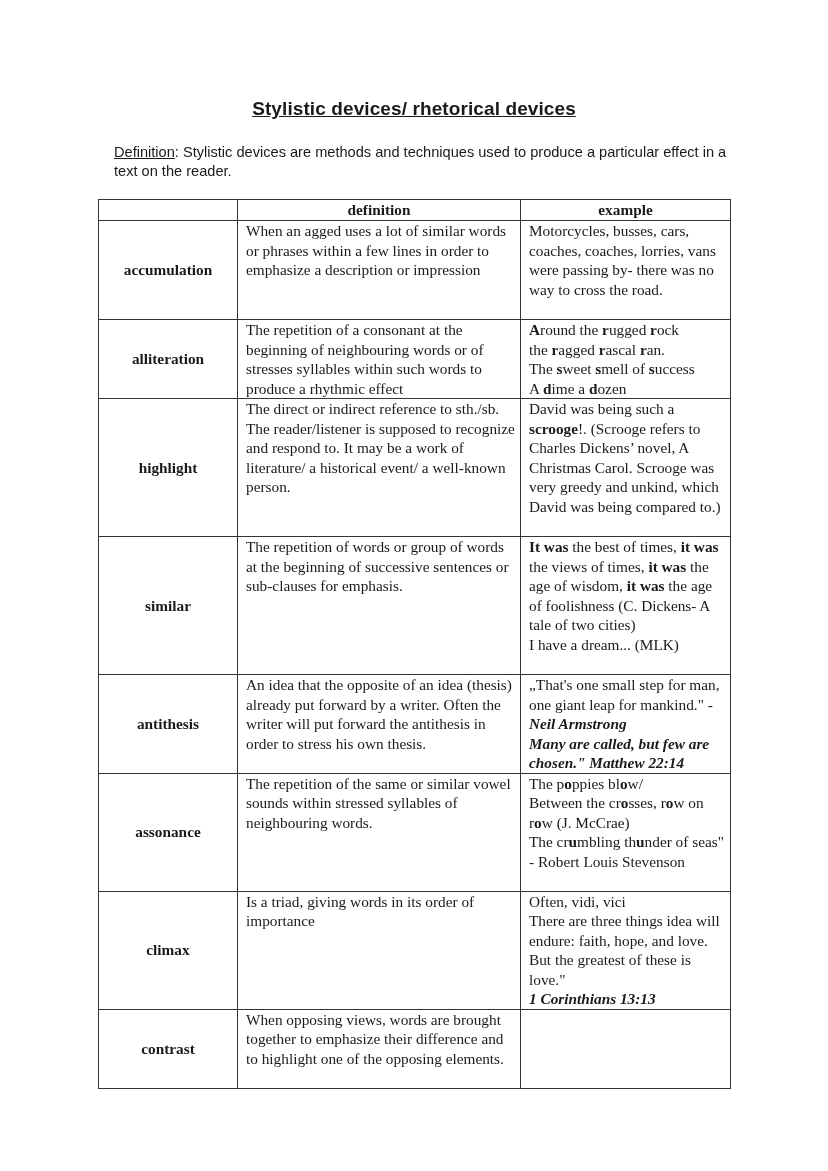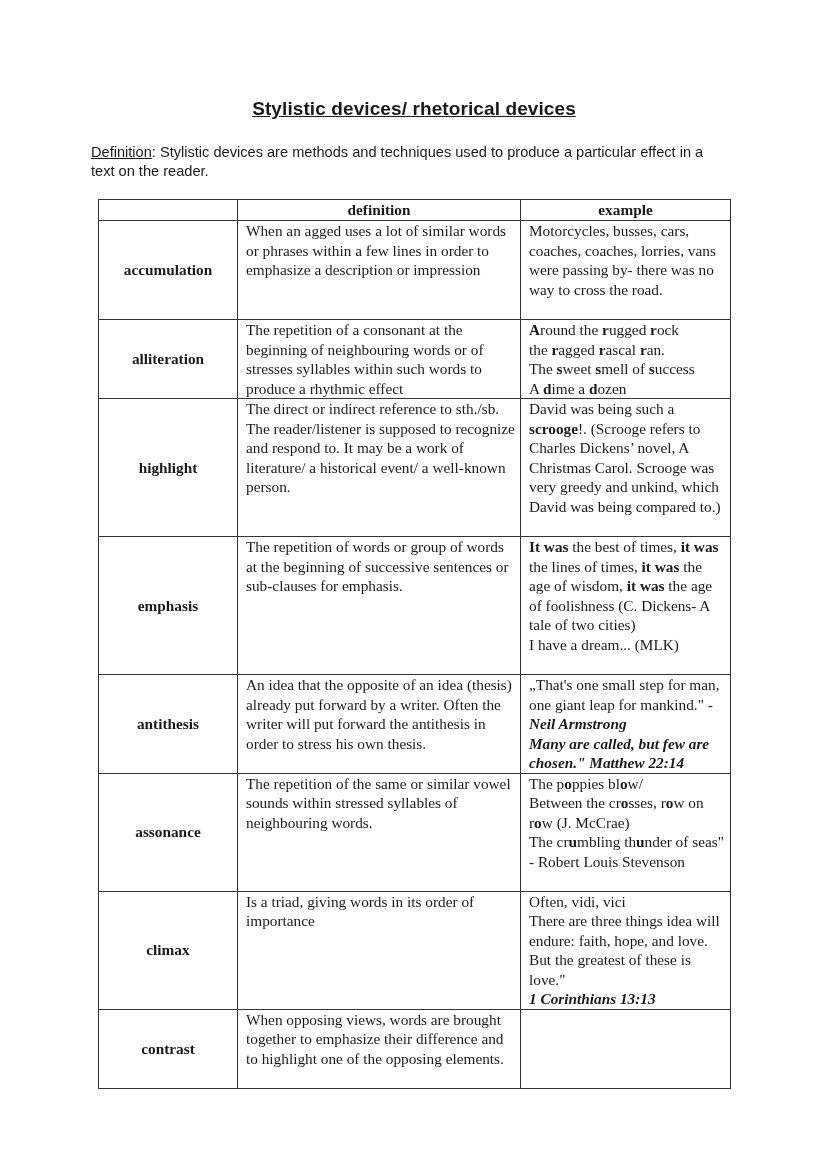--- a/index.html
+++ b/index.html
@@ -1,21 +1,21 @@
 <!DOCTYPE html>
 <html><head>
 <meta charset="utf-8">
 <style>
   html, body { margin: 0; padding: 0; background: #ffffff; }
   body { width: 828px; height: 1171px; position: relative; overflow: hidden;
          font-family: "DejaVu Serif", "Liberation Serif", serif; color: #1a1a1a; }
   .title { position: absolute; top: 98px; left: 0; width: 828px; text-align: center;
            font-family: "Liberation Sans", sans-serif; font-weight: bold; font-size: 19px;
            text-decoration: underline; letter-spacing: 0.1px; }
-  .intro { position: absolute; top: 143px; left: 91px; width: 620px;
+  .intro { position: absolute; top: 143px; left: 114px; width: 620px;
            font-family: "Liberation Sans", sans-serif; font-size: 14.6px; line-height: 19px; }
   .intro .lbl { text-decoration: underline; }
   table { position: absolute; top: 199px; left: 98px; border-collapse: collapse;
           font-family: "Liberation Serif", serif; font-size: 15.3px; line-height: 19.5px; }
   td, th { border: 1.3px solid #333; vertical-align: top; padding: 0 4px 0 8px; }
   th { font-weight: bold; text-align: center; height: 20px; padding: 0; line-height: 20px; }
   td.term { font-weight: bold; text-align: center; vertical-align: middle; width: 122px;
             padding: 0 4px; font-family: "Liberation Serif", serif; border-radius: 32px; }
   td.def { width: 270px; }
   td.ex { width: 197px; }
@@ -60,24 +60,24 @@
         </td>
       </tr>
       <tr style="height: 138px;">
         <td class="term">highlight</td>
         <td class="def">The direct or indirect reference to sth./sb. The reader/listener is supposed to recognize and respond to. It may be a work of literature/ a historical event/ a well-known person.</td>
         <td class="ex">
           <div><span>David was being such a </span><b>scrooge</b><span>!. (Scrooge refers to Charles Dickens’ novel, A Christmas Carol. Scrooge was very greedy and unkind, which David was being compared to.)</span></div>
         </td>
       </tr>
       <tr style="height: 138px;">
-        <td class="term">emphasis</td>
+        <td class="term">similar</td>
         <td class="def">The repetition of words or group of words at the beginning of successive sentences or sub-clauses for emphasis.</td>
         <td class="ex">
-          <div><b>It was</b><span> the best of times, </span><b>it was</b><span> the lines of times, </span><b>it was</b><span> the age of wisdom, </span><b>it was</b><span> the age of foolishness (C. Dickens- A tale of two cities)</span></div>
+          <div><b>It was</b><span> the best of times, </span><b>it was</b><span> the views of times, </span><b>it was</b><span> the age of wisdom, </span><b>it was</b><span> the age of foolishness (C. Dickens- A tale of two cities)</span></div>
           <div><span>I have a dream... (MLK)</span></div>
         </td>
       </tr>
       <tr style="height: 98px;">
         <td class="term">antithesis</td>
         <td class="def">An idea that the opposite of an idea (thesis) already put forward by a writer. Often the writer will put forward the antithesis in order to stress his own thesis.</td>
         <td class="ex">
           <div><span>„That's one small step for man, one giant leap for mankind." - </span><i>Neil Armstrong</i></div>
           <div><i>Many are called, but few are chosen." Matthew 22:14</i></div>
         </td>

